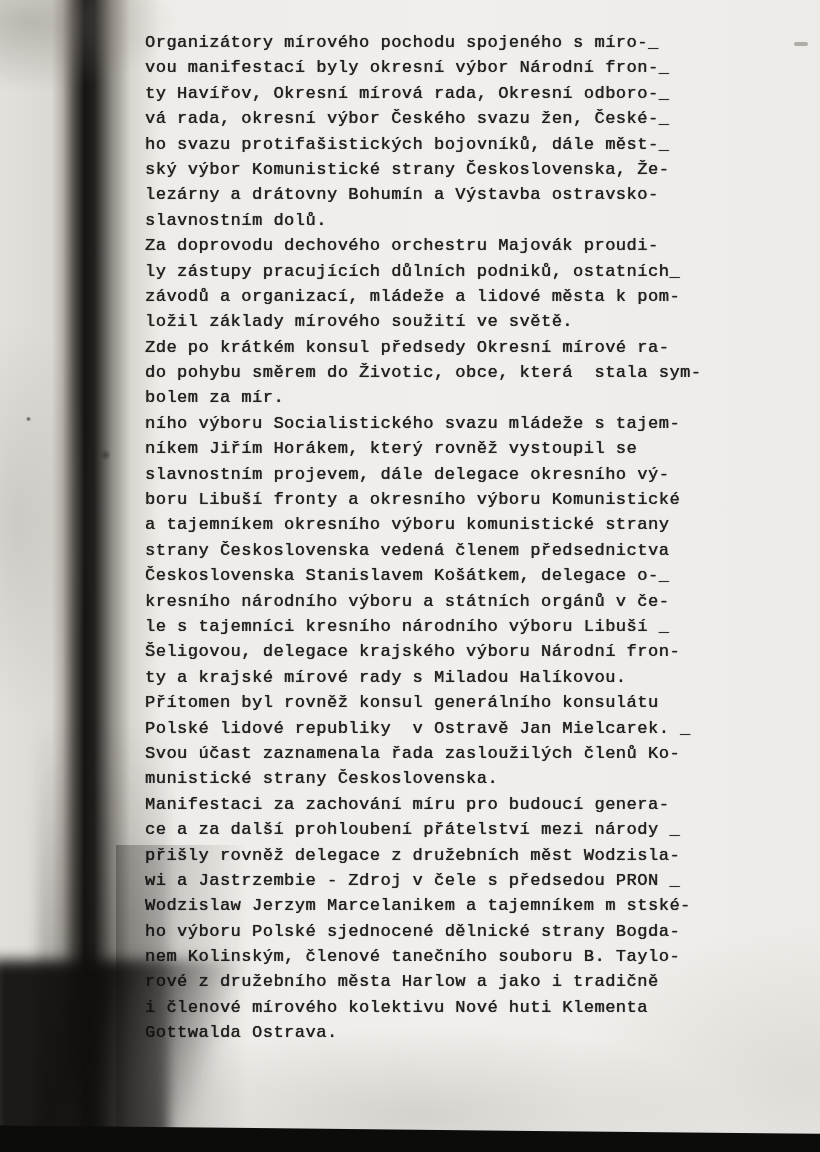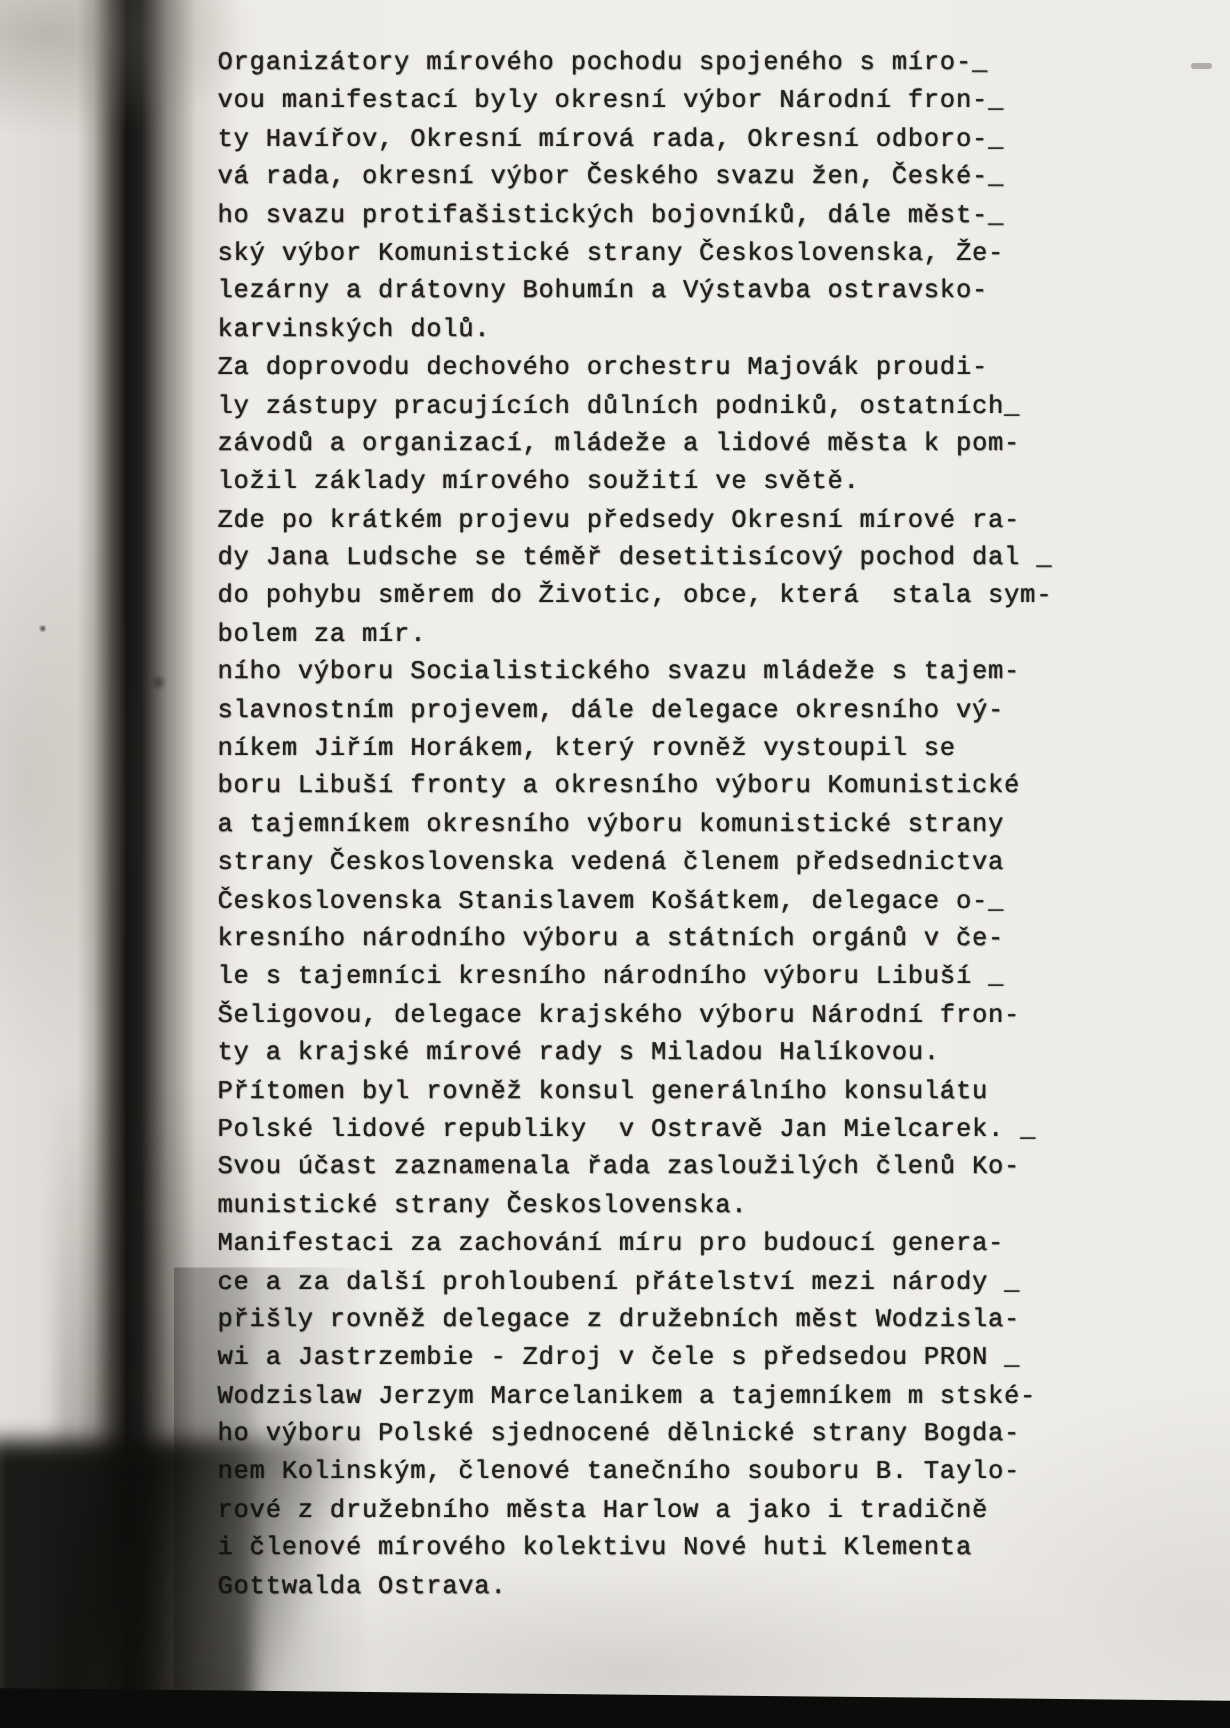--- a/index.html
+++ b/index.html
@@ -112,32 +112,31 @@
 
   <div class="page-text">
 
   <div class="line">Organizátory mírového pochodu spojeného s míro-_</div>
       <div class="line">vou manifestací byly okresní výbor Národní fron-_</div>
       <div class="line">ty Havířov, Okresní mírová rada, Okresní odboro-_</div>
       <div class="line">vá rada, okresní výbor Českého svazu žen, České-_</div>
       <div class="line">ho svazu protifašistických bojovníků, dále měst-_</div>
       <div class="line">ský výbor Komunistické strany Československa, Že-</div>
       <div class="line">lezárny a drátovny Bohumín a Výstavba ostravsko-</div>
-      <div class="line">karvinských dolů.</div>
+      <div class="line">slavnostním dolů.</div>
       <div class="line">Za doprovodu dechového orchestru Majovák proudi-</div>
       <div class="line">ly zástupy pracujících důlních podniků, ostatních_</div>
       <div class="line">závodů a organizací, mládeže a lidové města k pom-</div>
       <div class="line">ložil základy mírového soužití ve světě.</div>
-      <div class="line">Zde po krátkém projevu předsedy Okresní mírové ra-</div>
-      <div class="line">dy Jana Ludsche se téměř desetitisícový pochod dal _</div>
+      <div class="line">Zde po krátkém konsul předsedy Okresní mírové ra-</div>
       <div class="line">do pohybu směrem do Životic, obce, která  stala sym-</div>
       <div class="line">bolem za mír.</div>
       <div class="line">ního výboru Socialistického svazu mládeže s tajem-</div>
+      <div class="line">níkem Jiřím Horákem, který rovněž vystoupil se</div>
       <div class="line">slavnostním projevem, dále delegace okresního vý-</div>
-      <div class="line">níkem Jiřím Horákem, který rovněž vystoupil se</div>
       <div class="line">boru Libuší fronty a okresního výboru Komunistické</div>
       <div class="line">a tajemníkem okresního výboru komunistické strany</div>
       <div class="line">strany Československa vedená členem předsednictva</div>
       <div class="line">Československa Stanislavem Košátkem, delegace o-_</div>
       <div class="line">kresního národního výboru a státních orgánů v če-</div>
       <div class="line">le s tajemníci kresního národního výboru Libuší _</div>
       <div class="line">Šeligovou, delegace krajského výboru Národní fron-</div>
       <div class="line">ty a krajské mírové rady s Miladou Halíkovou.</div>
       <div class="line">Přítomen byl rovněž konsul generálního konsulátu</div>
       <div class="line">Polské lidové republiky  v Ostravě Jan Mielcarek. _</div>

